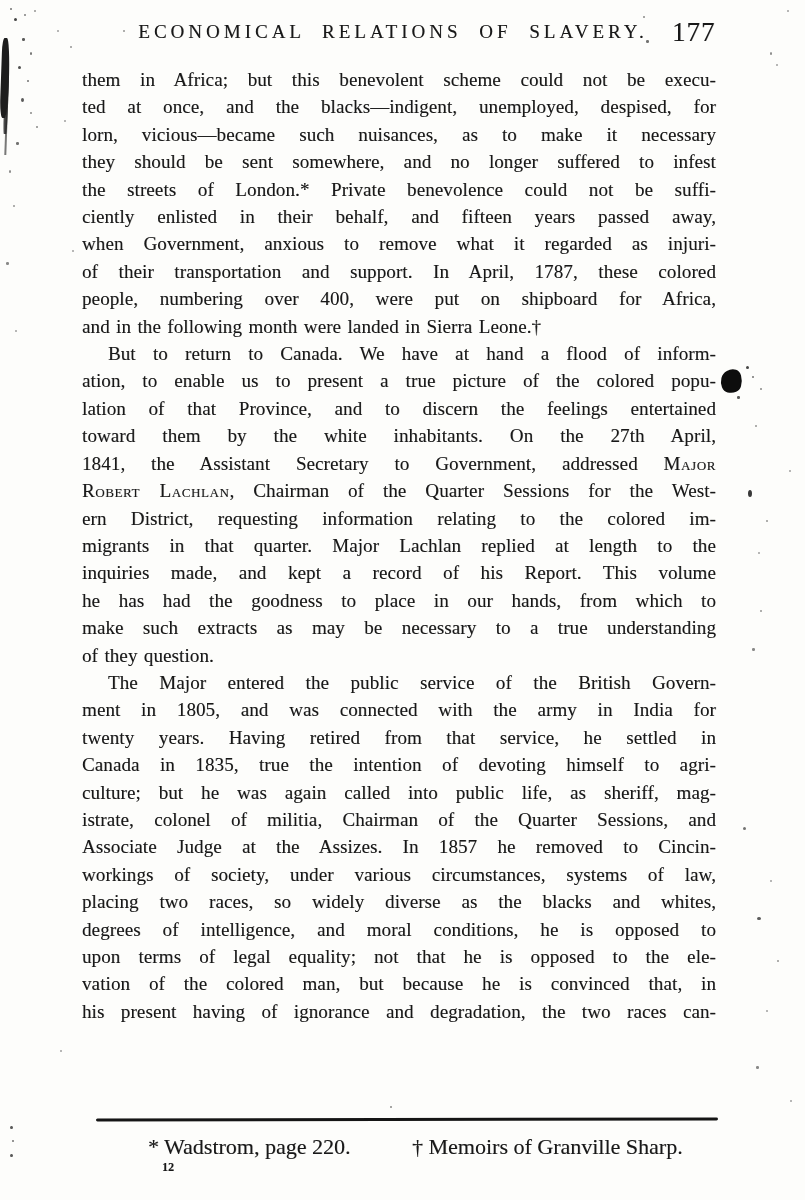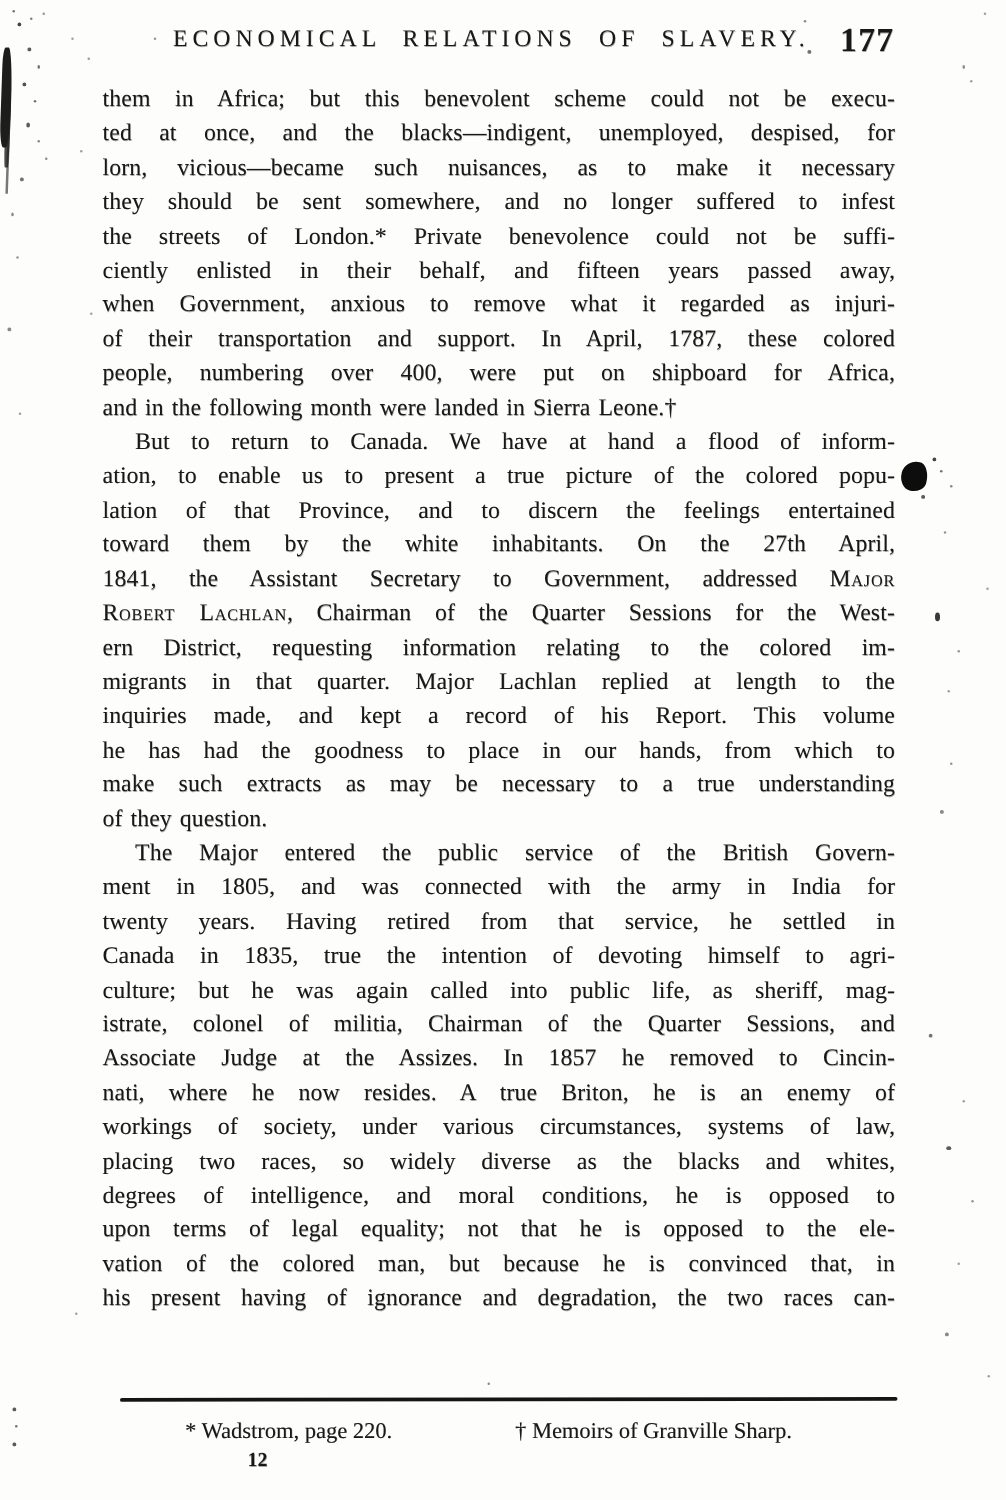--- a/index.html
+++ b/index.html
@@ -21,21 +21,21 @@
     text-align: center;
     font-weight: normal;
     font-size: 19px;
     letter-spacing: 4px;
     word-spacing: 9px;
     white-space: nowrap;
   }
   .page-number {
     position: absolute;
     top: 17px; left: 672px;
-    font-weight: bold;
+    font-weight: normal;
     font-size: 27px;
     letter-spacing: 1px;
   }
 
   
   .text-block {
     position: absolute;
     top: 66px; left: 82px; width: 634px;
     font-size: 19px;
     line-height: 27.4px;
@@ -51,31 +51,30 @@
   .footnote-rule {
     position: absolute;
     top: 1118px; left: 96px; width: 622px; height: 2.6px;
     background: #151515;
     border-radius: 2px;
     transform: rotate(-0.08deg);
   }
   .footnote {
     position: absolute;
     top: 1134px;
-    font-size: 18px;
+    font-size: 22px;
     white-space: nowrap;
   }
   .footnote-left { left: 148px; }
   .footnote-right { left: 412px; }
   .signature {
     position: absolute;
     top: 1160px; left: 162px;
-    font-size: 16px;
+    font-size: 12px;
     font-weight: bold;
-    margin-left: 36px;
   }
 
   
   .smudge-streak {
     position: absolute;
     left: 1px; top: 38px; width: 8px; height: 80px;
     background: #121212;
     border-radius: 40% 60% 50% 50% / 25% 75% 65% 35%;
     transform: rotate(2deg);
     opacity: 0.95;
@@ -133,21 +132,20 @@
         <div class="line">of they question.</div>
       </div>
       <div class="para indent">
         <div class="line">The Major entered the public service of the British Govern-</div>
         <div class="line">ment in 1805, and was connected with the army in India for</div>
         <div class="line">twenty years. Having retired from that service, he settled in</div>
         <div class="line">Canada in 1835, true the intention of devoting himself to agri-</div>
         <div class="line">culture; but he was again called into public life, as sheriff, mag-</div>
         <div class="line">istrate, colonel of militia, Chairman of the Quarter Sessions, and</div>
         <div class="line">Associate Judge at the Assizes. In 1857 he removed to Cincin-</div>
-        <div class="line">nati, where he now resides. A true Briton, he is an enemy of</div>
         <div class="line">workings of society, under various circumstances, systems of law,</div>
         <div class="line">placing two races, so widely diverse as the blacks and whites,</div>
         <div class="line">degrees of intelligence, and moral conditions, he is opposed to</div>
         <div class="line">upon terms of legal equality; not that he is opposed to the ele-</div>
         <div class="line">vation of the colored man, but because he is convinced that, in</div>
         <div class="line">his present having of ignorance and degradation, the two races can-</div>
       </div>
     </main>
 
   <div class="footnote-rule"></div>

